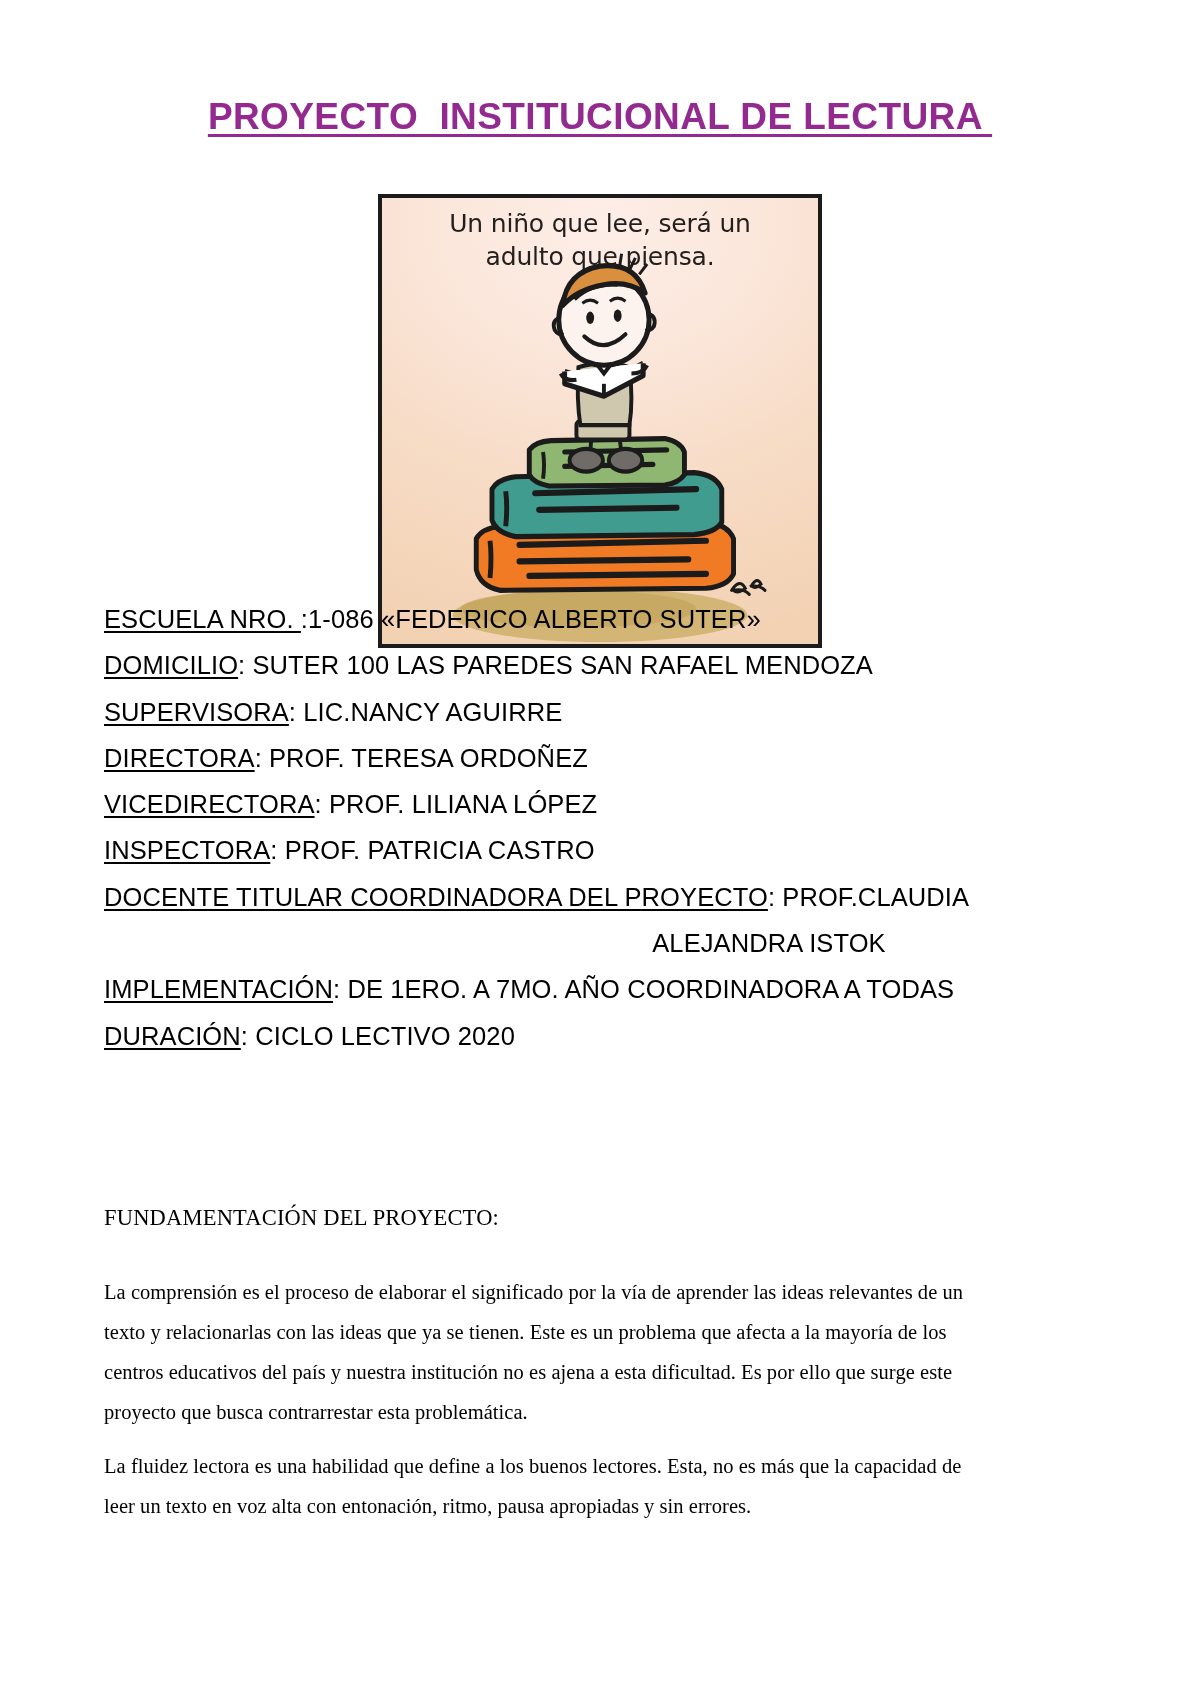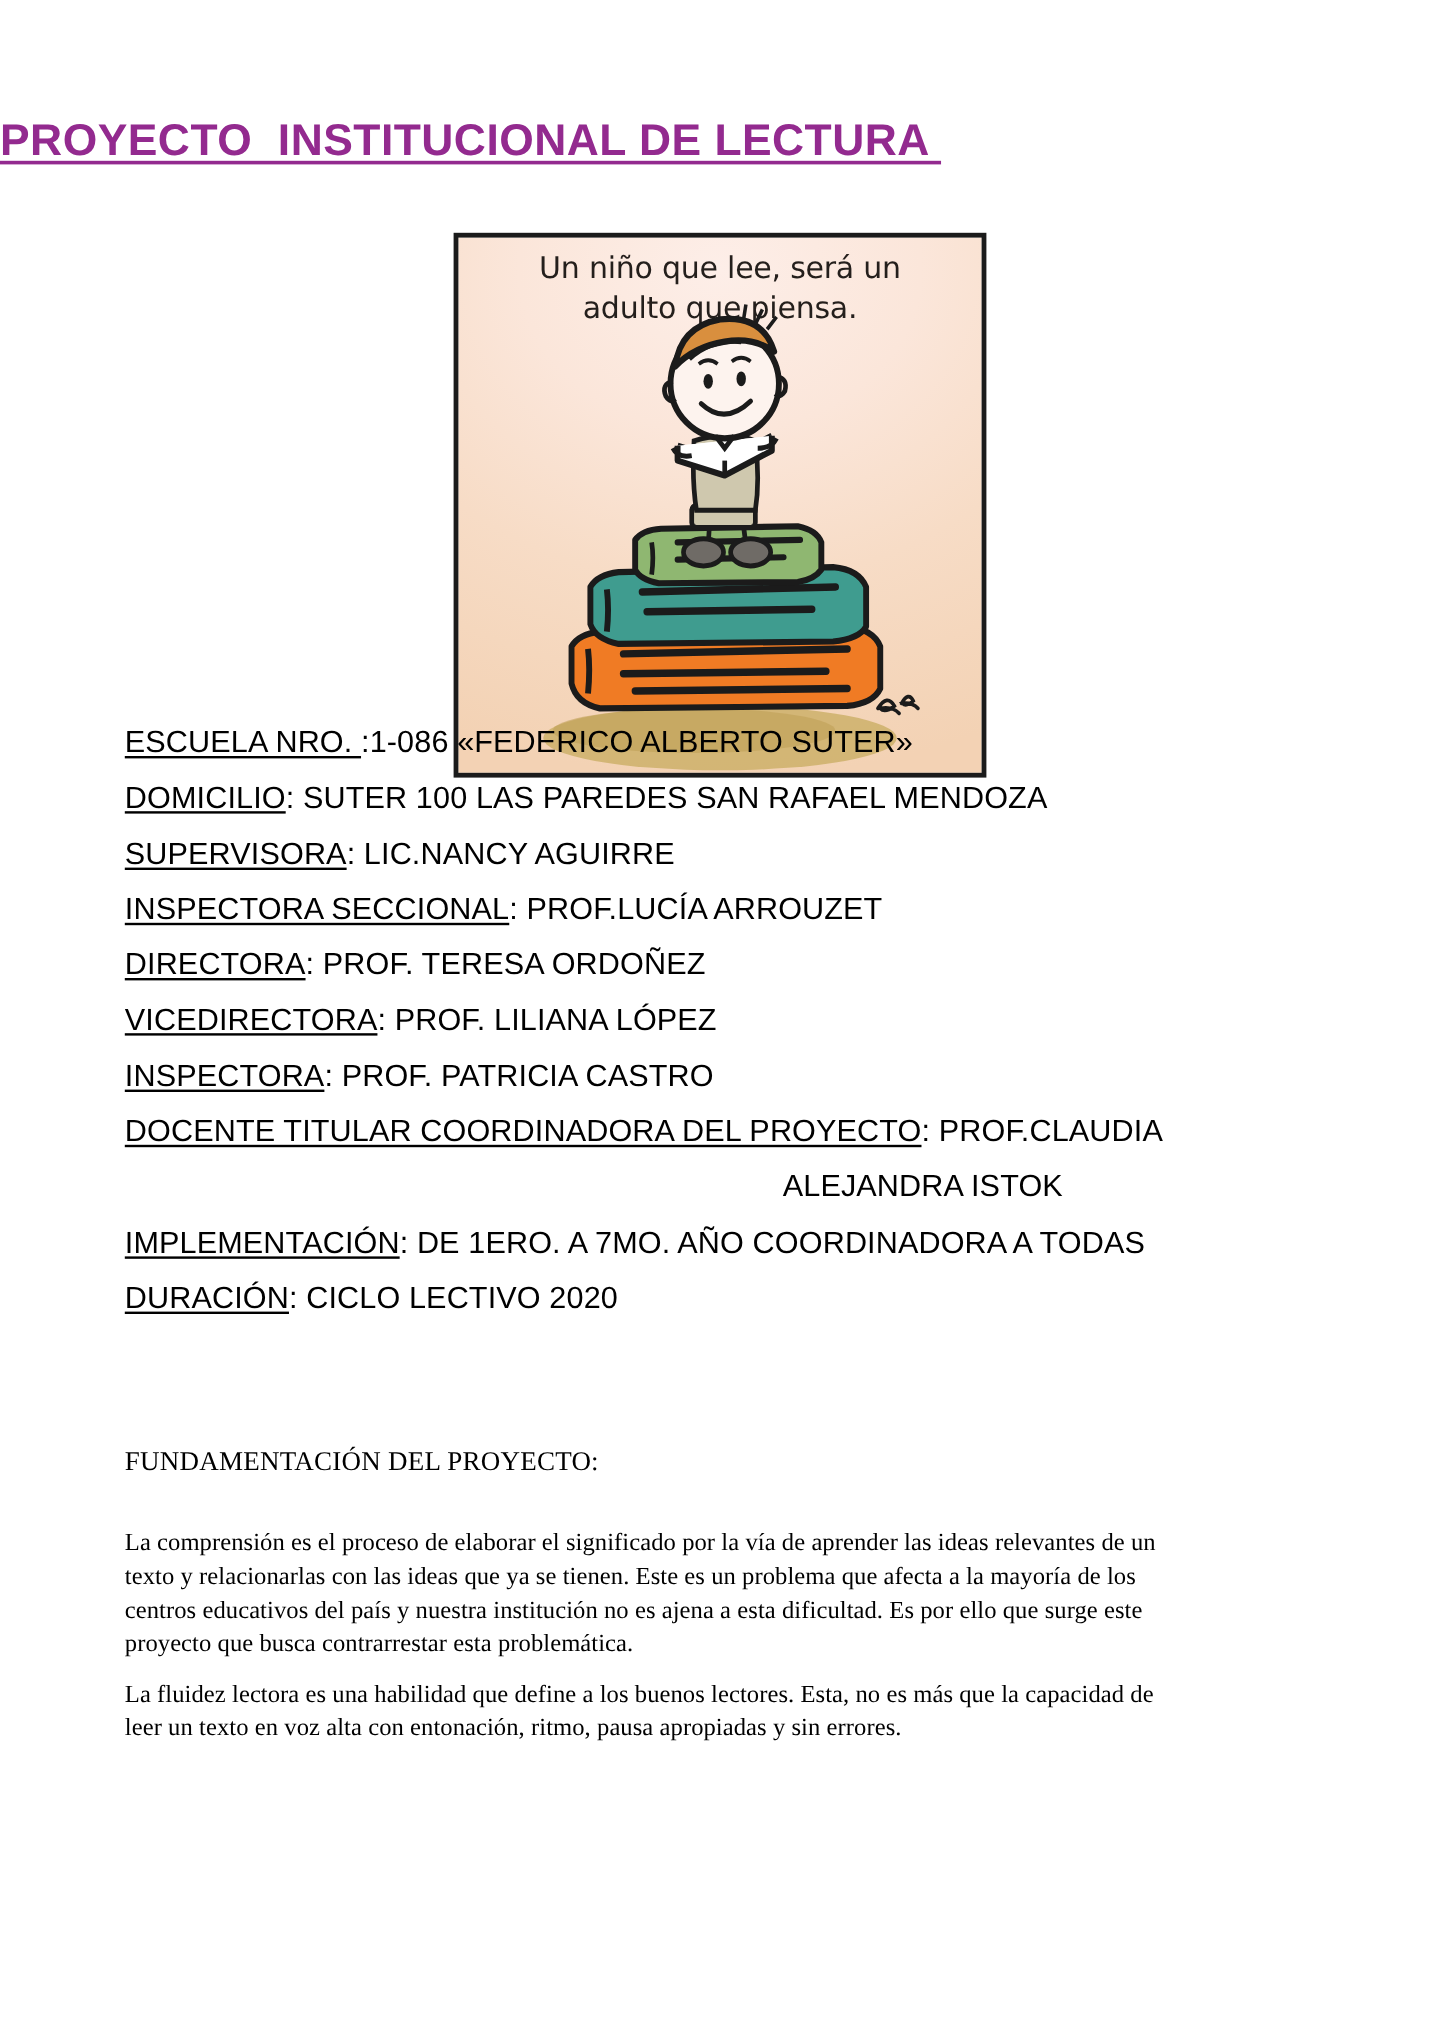--- a/index.html
+++ b/index.html
@@ -25,20 +25,21 @@
   }
 
   
   .doc-title {
     margin: 0;
     padding: 0;
     position: absolute;
     left: 0;
     right: 0;
     top: 96px;
+    text-align: center;
     font-family: "Liberation Sans", sans-serif;
     font-weight: bold;
     font-size: 37px;
     letter-spacing: 0.4px;
     color: #932a8f;
     white-space: pre;
   }
   .doc-title .u {
     text-decoration: underline;
     text-underline-offset: 5px;
@@ -131,21 +132,21 @@
   .body-copy {
     position: absolute;
     left: 104px;
     top: 1272px;
     width: 890px;
   }
   .body-copy p {
     margin: 0 0 14px 0;
     font-family: "Liberation Serif", serif;
     font-size: 20.5px;
-    line-height: 28px;
+    line-height: 40px;
     color: #000000;
     text-align: left;
     letter-spacing: 0.05px;
   }
 </style>
 </head>
 <body>
 
 <div class="page">
 
@@ -213,21 +214,20 @@
 
         <path d="M356 380 q8 -12 14 -2 q-8 6 -12 2 q10 -2 16 4 M376 376 q6 -10 10 -2 q-6 5 -9 2 q8 -1 13 4" stroke="#1b1b1b" stroke-width="3" fill="none" stroke-linecap="round"></path>
       </svg>
     </div>
   </div>
 
   <div class="info">
     <div class="info-line"><span class="lbl">ESCUELA NRO. </span><span>:1-086 «FEDERICO ALBERTO SUTER»</span></div>
     <div class="info-line"><span class="lbl">DOMICILIO</span><span>: SUTER 100 LAS PAREDES SAN RAFAEL MENDOZA</span></div>
     <div class="info-line"><span class="lbl">SUPERVISORA</span><span>: LIC.NANCY AGUIRRE</span></div>
-    <div class="info-line"><span class="lbl">INSPECTORA SECCIONAL</span><span>: PROF.LUCÍA ARROUZET</span></div>
     <div class="info-line"><span class="lbl">DIRECTORA</span><span>: PROF. TERESA ORDOÑEZ</span></div>
     <div class="info-line"><span class="lbl">VICEDIRECTORA</span><span>: PROF. LILIANA LÓPEZ</span></div>
     <div class="info-line"><span class="lbl">INSPECTORA</span><span>: PROF. PATRICIA CASTRO</span></div>
     <div class="info-line"><span class="lbl">DOCENTE TITULAR COORDINADORA DEL PROYECTO</span><span>: PROF.CLAUDIA</span></div>
     <div class="info-line cont-right">ALEJANDRA ISTOK</div>
     <div class="info-line"><span class="lbl">IMPLEMENTACIÓN</span><span>: DE 1ERO. A 7MO. AÑO COORDINADORA A TODAS</span></div>
     <div class="info-line"><span class="lbl">DURACIÓN</span><span>: CICLO LECTIVO 2020</span></div>
   </div>
 
   <div class="section-head">FUNDAMENTACIÓN DEL PROYECTO:</div>

